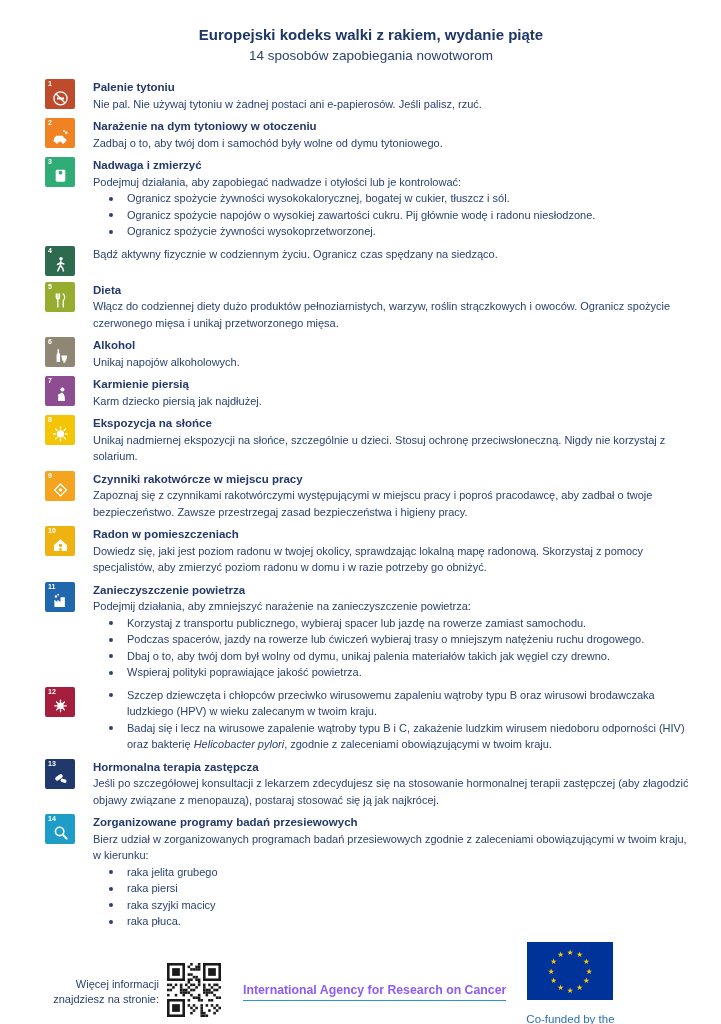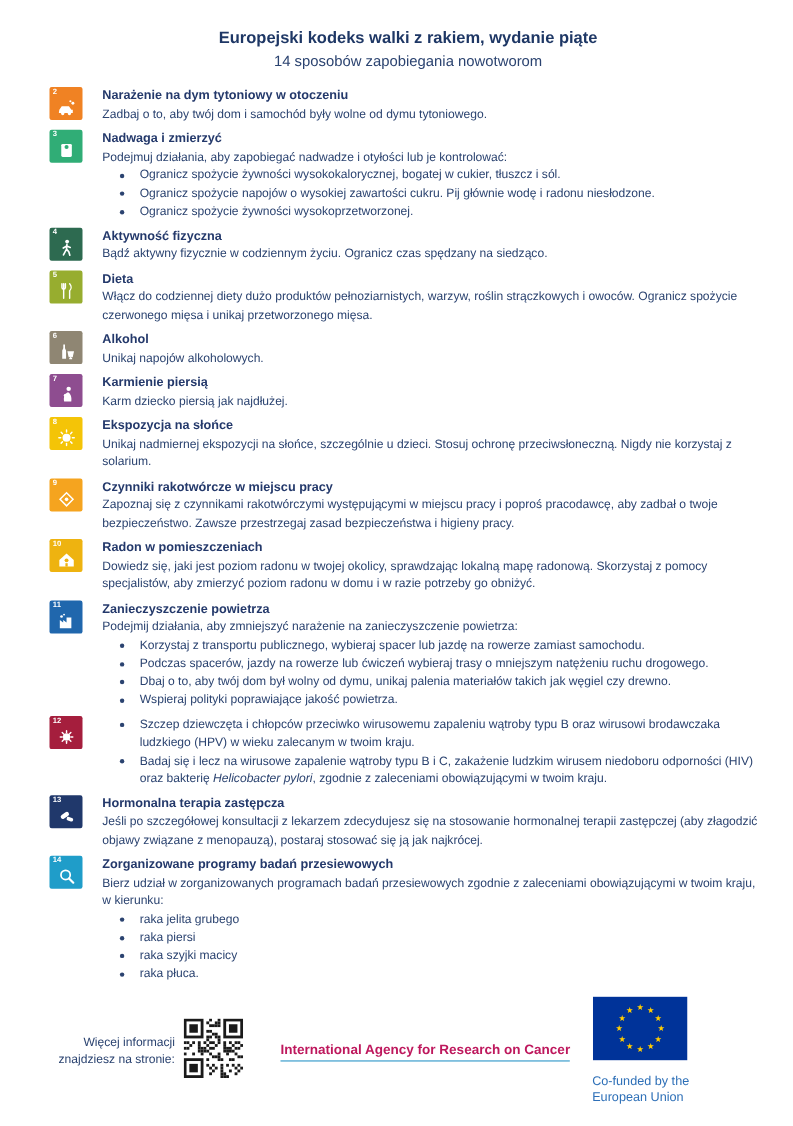--- a/index.html
+++ b/index.html
@@ -16,39 +16,53 @@
   .tile .cut{fill:var(--c,#888);}
   .content{flex:1;font-size:11px;line-height:16.5px;max-width:600px;}
   .content h3{font-size:11.5px;font-weight:bold;margin:0;line-height:16.5px;color:#24396b;}
   .content p{margin:0;}
   ul.bullets{margin:0;padding:0;list-style:none;}
   ul.bullets li{position:relative;padding-left:34px;}
   ul.bullets li::before{content:'';position:absolute;left:16px;top:6.5px;width:4px;height:4px;border-radius:50%;background:#2b4370;}
   .footer{display:flex;align-items:center;margin-top:12px;}
   .more-info{width:114px;text-align:right;font-size:11px;line-height:15px;color:#2b4370;}
   .qr-wrap{margin-left:8px;}
-  .iarc{margin-left:34px;color:#be185d;}
+  .iarc{margin-left:22px;color:#8b5cf6;}
   .iarc-title{font-size:12.3px;font-weight:bold;white-space:nowrap;padding-bottom:3px;border-bottom:1.5px solid #2b96c8;}
   .who-row{display:flex;align-items:center;gap:7px;margin-top:4px;padding-left:8px;}
   .who-emblem{color:#2b96c8;}
   .who-text{font-size:12.5px;font-weight:bold;line-height:13.5px;}
   .eu{display:flex;align-items:center;gap:12px;margin-left:20px;flex-direction:column;}
   .eu-text{font-size:11.5px;color:#2d6fb7;line-height:15px;}
   i{font-style:italic;text-align:center;}
 </style>
 </head>
 <body>
 
 <div class="page">
 
   <div class="header">
     <h1>Europejski kodeks walki z rakiem, wydanie piąte</h1>
     <div class="subtitle">14 sposobów zapobiegania nowotworom</div>
   </div>
 
+  <div class="item">
+    <div class="tile" style="background-color: rgb(191, 75, 45); --c: #bf4b2d;">
+      <span class="num">1</span>
+      <svg viewBox="0 0 24 24">
+        <circle cx="12" cy="13" r="7.5" fill="none" stroke="#fff" stroke-width="1.5"></circle>
+        <rect x="8" y="12" width="8" height="2.2" fill="#fff"></rect>
+        <line x1="6.8" y1="7.8" x2="17.2" y2="18.2" stroke="#fff" stroke-width="1.5"></line>
+      </svg>
+    </div>
+    <div class="content">
+      <h3>Palenie tytoniu</h3>
+      <p>Nie pal. Nie używaj tytoniu w żadnej postaci ani e-papierosów. Jeśli palisz, rzuć.</p>
+    </div>
+  </div>
 
   <div class="item">
     <div class="tile" style="background-color: rgb(240, 130, 35); --c: #f08223;">
       <span class="num">2</span>
       <svg viewBox="0 0 24 24">
         <path d="M4.5 14.5 l2.5-3.5 h7.5 l2.5 3.5 h1.5 v3.5 h-14.5 z" fill="#fff"></path>
         <circle cx="8" cy="18.6" r="1.7" fill="#fff"></circle>
           <circle cx="15" cy="18.6" r="1.7" fill="#fff"></circle>
         <circle cx="18.6" cy="7.8" r="1.5" fill="#fff"></circle>
           <circle cx="16" cy="5.8" r="1.1" fill="#fff"></circle>
@@ -81,21 +95,20 @@
 
   <div class="item">
     <div class="tile" style="background-color: rgb(45, 106, 80); --c: #2d6a50;">
       <span class="num">4</span>
       <svg viewBox="0 0 24 24">
         <circle cx="12.6" cy="5.3" r="2" fill="#fff"></circle>
         <path d="M12.4 8 L12 13 M12.2 9.8 l-3.6 2.2 M12.2 9.8 l3.6 1.6 M12 13 l-3.2 6.2 M12 13 l2.4 3 l1 3.4" stroke="#fff" stroke-width="1.7" fill="none" stroke-linecap="round"></path>
       </svg>
     </div>
     <div class="content">
-      <h3>Aktywność fizyczna</h3>
       <p>Bądź aktywny fizycznie w codziennym życiu. Ogranicz czas spędzany na siedząco.</p>
     </div>
   </div>
 
   <div class="item">
     <div class="tile" style="background-color: rgb(151, 173, 47); --c: #97ad2f;">
       <span class="num">5</span>
       <svg viewBox="0 0 24 24">
         <path d="M9 4.5 v15 M7.2 4.5 v4 a1.8 1.8 0 0 0 3.6 0 v-4" stroke="#fff" stroke-width="1.5" fill="none" stroke-linecap="round"></path>
         <path d="M15.2 4.5 c2 2.2 2 5.4 0 7.4 v7.6" stroke="#fff" stroke-width="1.5" fill="none" stroke-linecap="round"></path>

